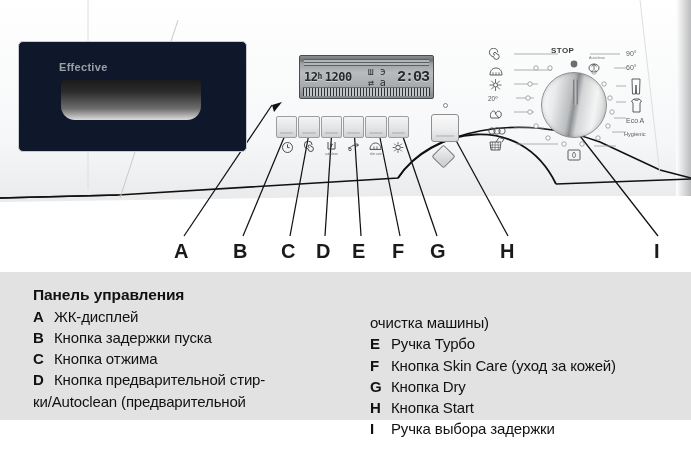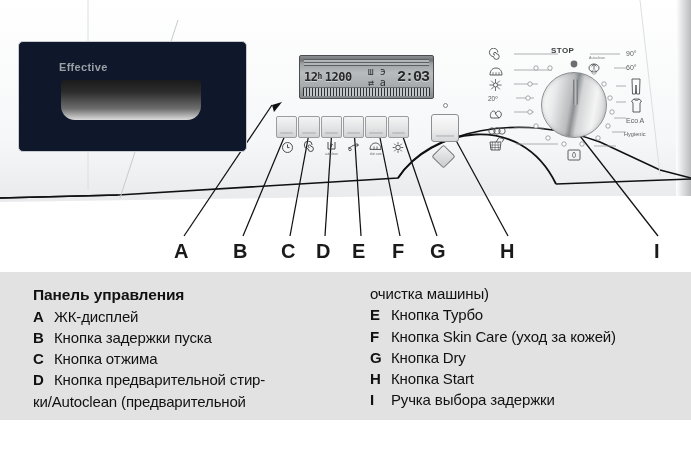--- a/index.html
+++ b/index.html
@@ -105,21 +105,21 @@
   
   .letter { position:absolute; top:240px; font-size:20px; font-weight:bold; color:#1a1a1a; }
 
   
   #legend {
     position:absolute; left:0; top:272px; width:691px; height:148px;
     background:#e2e2e2;
   }
   .legend-col { position:absolute; top:14px; }
   #legend-left { left:33px; width:330px; }
-  #legend-right { left:370px; width:320px; }
+  #legend-right { left:370px; width:320px;margin-top:29px; }
   .legend-title { font-size:15.5px; font-weight:bold; color:#111; margin-bottom:4.5px; letter-spacing:-.1px; }
   .legend-item { display:flex; font-size:15px; color:#111; margin-bottom:4.5px; letter-spacing:-.15px; line-height:1.12; }
   .legend-key { font-weight:bold; min-width:15px; margin-right:6px; flex:0 0 auto; }
   .legend-text { flex:1 1 auto; }
   .legend-cont { font-size:15px; color:#111; margin-bottom:4.5px; letter-spacing:-.15px; line-height:1.12; }
 </style>
 </head>
 <body>
 
 <div id="page">
@@ -435,21 +435,21 @@
         <span class="legend-text">Кнопка предварительной стир-</span>
       </div>
       <div class="legend-cont">ки/Autoclean  (предварительной</div>
     </div>
 
     <div class="legend-col" id="legend-right">
       <div class="legend-cont">очистка машины)</div>
 
       <div class="legend-item">
         <span class="legend-key">E</span>
-        <span class="legend-text">Кнопка Турбо</span>
+        <span class="legend-text">Ручка Турбо</span>
       </div>
       <div class="legend-item">
         <span class="legend-key">F</span>
         <span class="legend-text">Кнопка Skin Care (уход за кожей)</span>
       </div>
       <div class="legend-item">
         <span class="legend-key">G</span>
         <span class="legend-text">Кнопка Dry</span>
       </div>
       <div class="legend-item">

